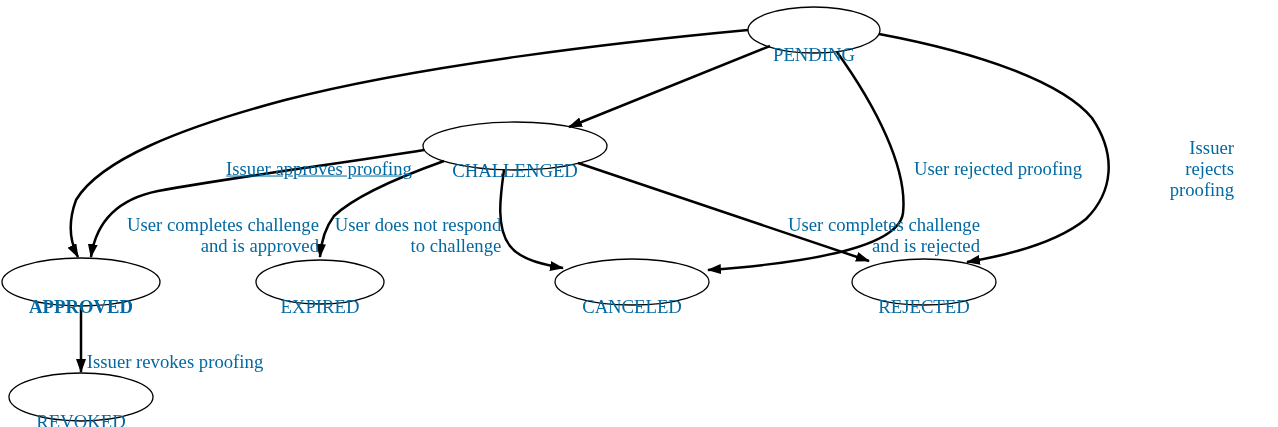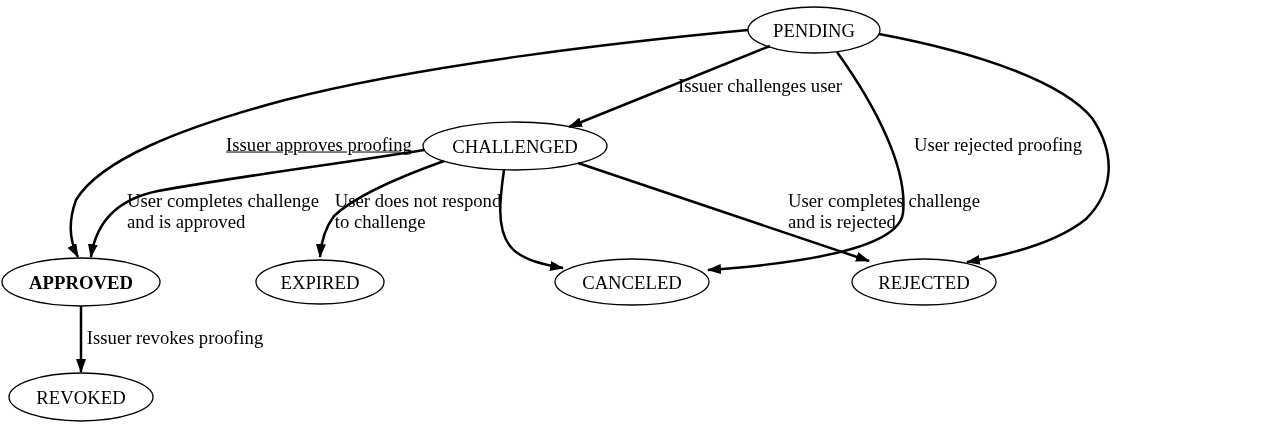--- a/index.html
+++ b/index.html
@@ -13,23 +13,24 @@
     overflow: hidden;
   }
   .diagram svg { position: absolute; left: 0; top: 0; }
   .edge-path { fill: none; stroke: #000000; stroke-width: 2.5px; }
   .node-ellipse { fill: #ffffff; stroke: #000000; stroke-width: 1.3px; }
   .lbl {
     position: absolute;
     transform: translate(-50%, -50%);
     font-size: 18.7px;
     line-height: 1.12;
-    text-align: left;
+    text-align: right;
     white-space: pre-line;
-    color: #000000;
+    color: #0369a1;
+    margin-top: 24px;
   }
   .node-lbl { white-space: nowrap; }
 </style>
 </head>
 <body>
 
 <div class="diagram">
 
   <svg width="1278" height="427" viewBox="0 0 1278 427">
     <defs>
@@ -62,23 +63,23 @@
   </svg>
 
   <div class="lbl node-lbl" style="left:814px; top:31px;">PENDING</div>
   <div class="lbl node-lbl" style="left:515px; top:147px;">CHALLENGED</div>
   <div class="lbl node-lbl" style="left:81px;  top:283px;font-weight:bold;">APPROVED</div>
   <div class="lbl node-lbl" style="left:320px; top:283px;">EXPIRED</div>
   <div class="lbl node-lbl" style="left:632px; top:283px;">CANCELED</div>
   <div class="lbl node-lbl" style="left:924px; top:283px;">REJECTED</div>
   <div class="lbl node-lbl" style="left:81px;  top:398px;">REVOKED</div>
 
-  <div class="lbl" style="left:760px;  top:86px;">Issuer challenges user</div>
   <div class="lbl" style="left:319px;  top:145px;text-decoration:underline;">Issuer approves proofing</div>
   <div class="lbl" style="left:998px;  top:145px;">User rejected proofing</div>
+  <div class="lbl" style="left:1190px; top:145px;">Issuer rejects proofing</div>
   <div class="lbl" style="left:223px;  top:212px;">User completes challenge
 and is approved</div>
   <div class="lbl" style="left:418px;  top:212px;">User does not respond
 to challenge</div>
   <div class="lbl" style="left:884px;  top:212px;">User completes challenge
 and is rejected</div>
   <div class="lbl" style="left:167px;  top:338px;padding-left:16px;">Issuer revokes proofing</div>
 
 </div>
 

